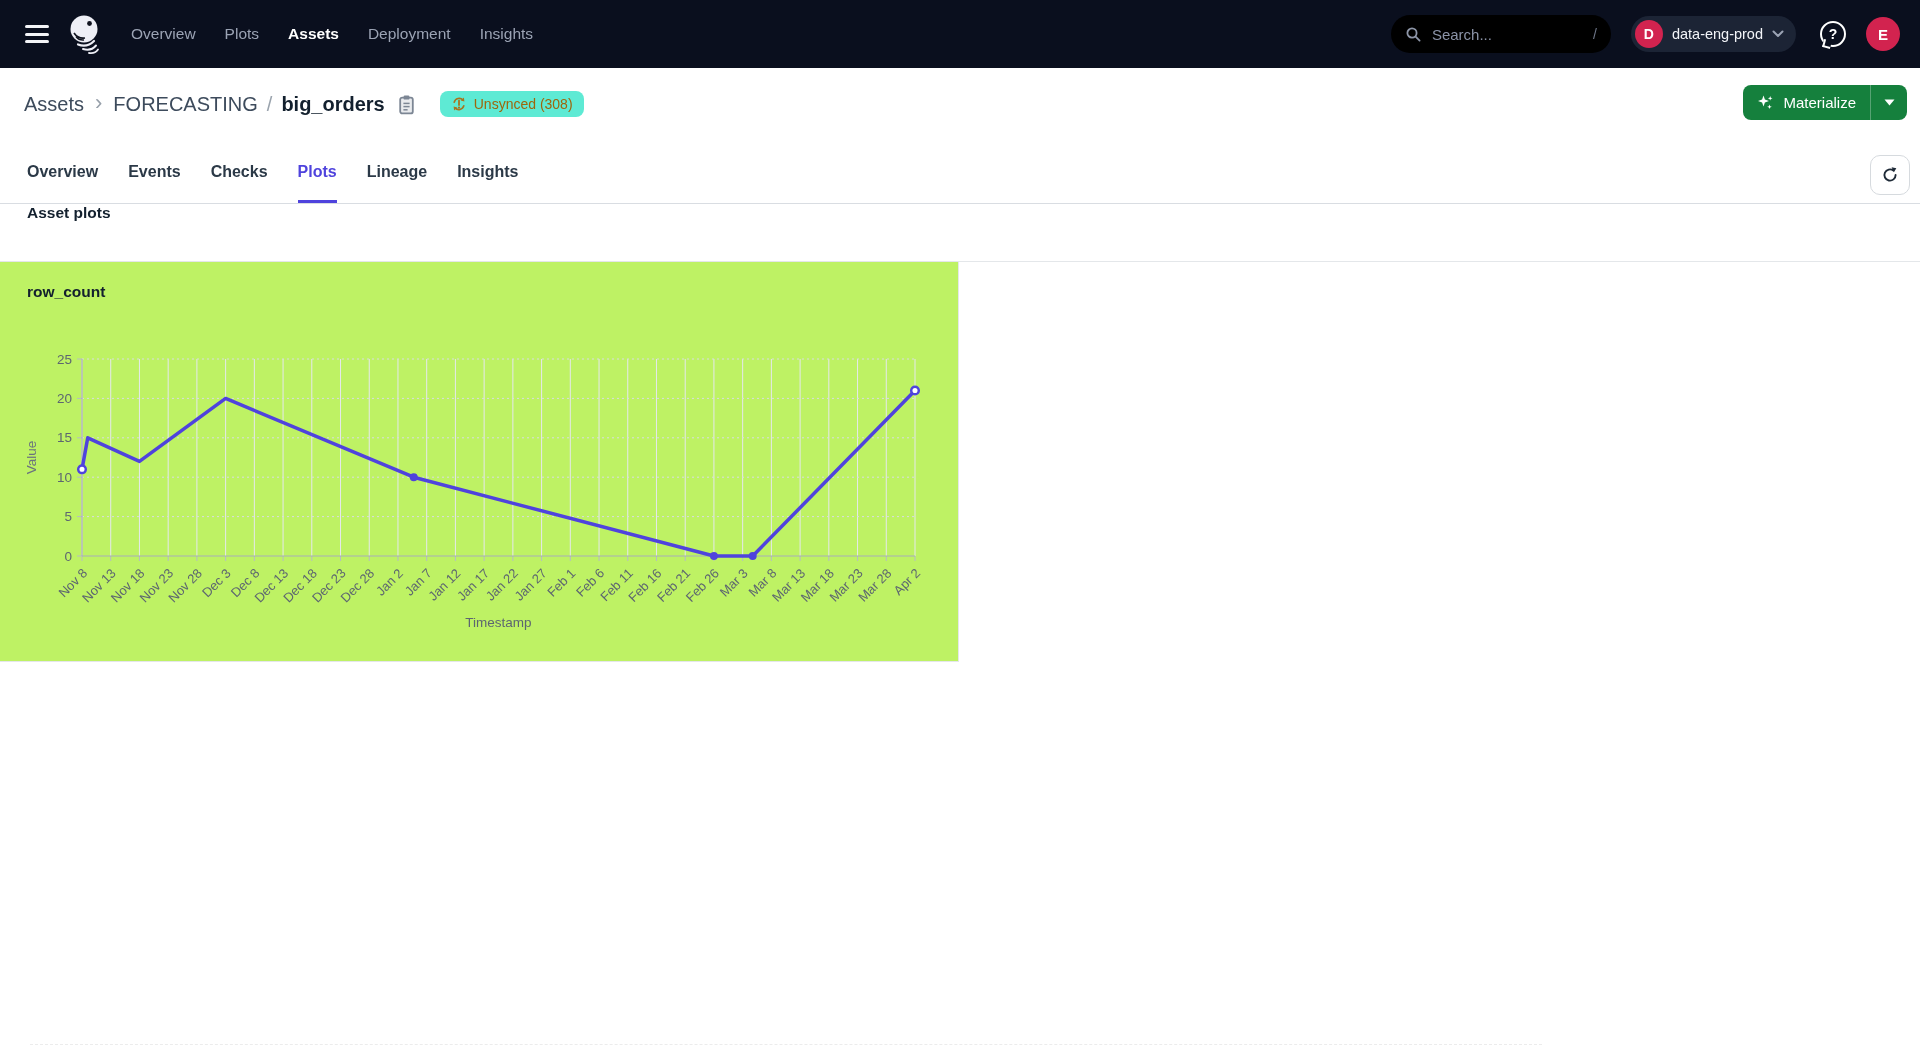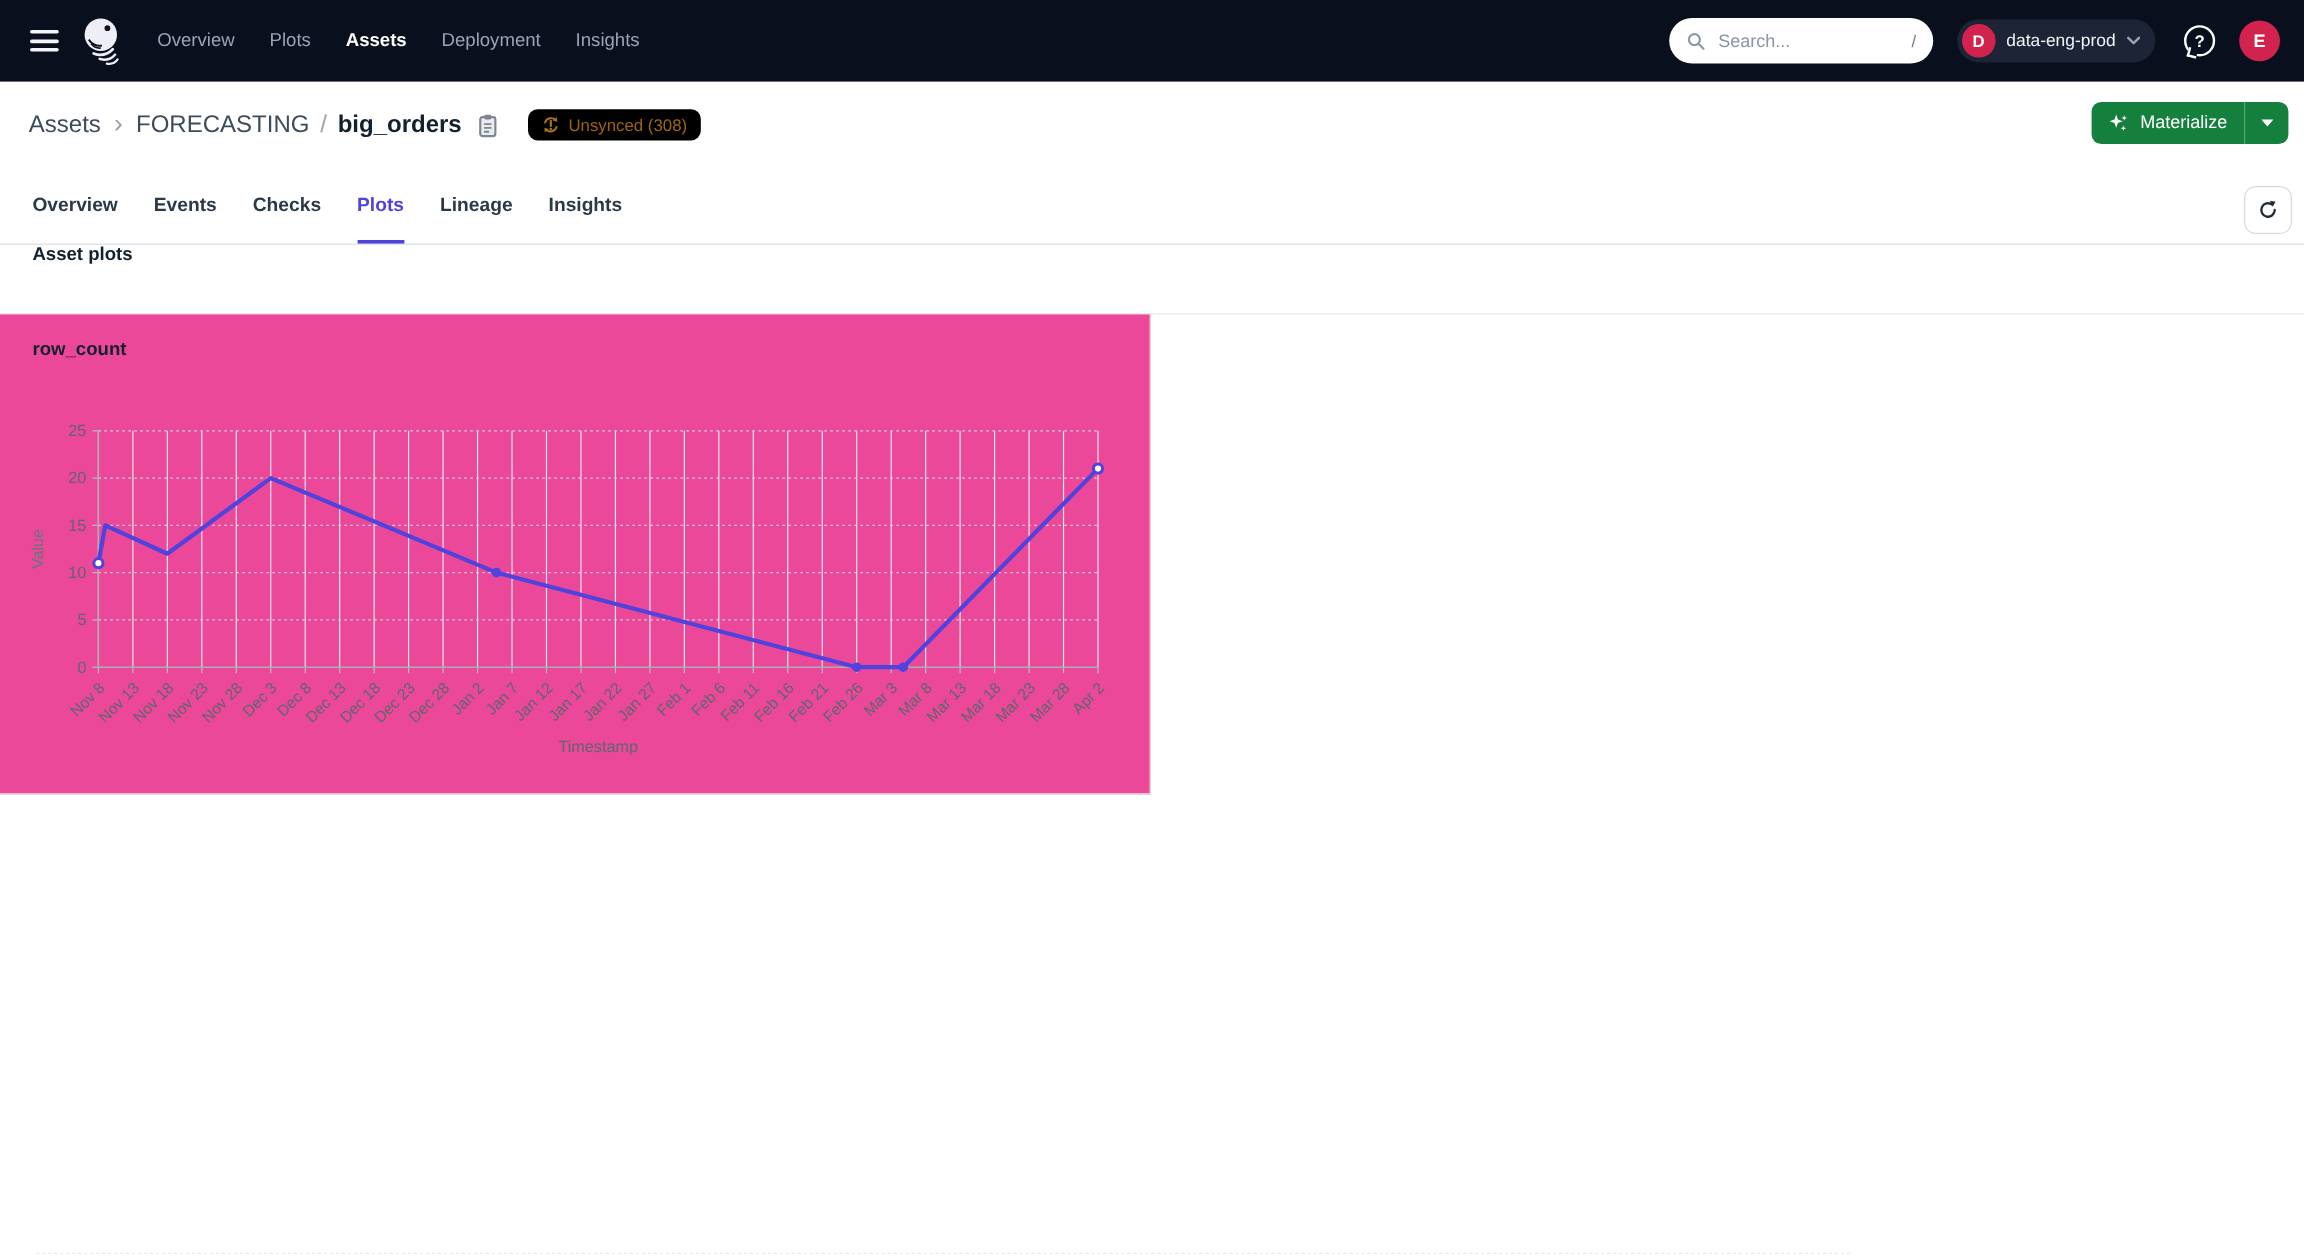--- a/index.html
+++ b/index.html
@@ -10,21 +10,21 @@
   .topnav { position:absolute; top:0; left:0; width:1920px; height:68px;
     background:#0a0f1e; display:flex; align-items:center; }
   .hamburger { width:24px; height:18px; margin-left:25px; display:flex; flex-direction:column;
     justify-content:space-between; cursor:pointer; }
   .hamburger span { display:block; height:3px; border-radius:2px; background:#f4f5f8; }
   .logo { margin-left:16px; width:40px; height:44px; cursor:pointer; }
   .nav-links { display:flex; align-items:center; gap:29px; margin-left:26px; }
   .nav-link { color:#9ba3b4; font-size:15.5px; cursor:pointer; }
   .nav-link.active { color:#ffffff; font-weight:700; }
   .nav-right { margin-left:auto; display:flex; align-items:center; margin-right:20px; }
-  .searchbox { width:220px; height:38px; border-radius:19px; background:#ffffff;
+  .searchbox { width:220px; height:38px; border-radius:19px; background:#000000;
     display:flex; align-items:center; padding:16px 14px; gap:10px; cursor:text; }
   .searchbox .ph { color:#8b93a7; font-size:15px; }
   .searchbox .slash { margin-left:auto; color:#6f7789; font-size:14px; }
   .deploy-pill { margin-left:20px; height:36px; border-radius:18px; background:#1c2435;
     display:flex; align-items:center; padding:0 12px 0 4px; gap:9px; cursor:pointer; }
   .deploy-badge { width:28px; height:28px; border-radius:50%; background:#d2234f; color:#fff;
     font-size:14px; font-weight:700; display:flex; align-items:center; justify-content:center; }
   .deploy-name { color:#f2f4f8; font-size:14.5px; }
   .help-btn { margin-left:24px; width:26px; height:26px; border:2px solid #ffffff; border-radius:50%;
     color:#ffffff; font-size:14px; font-weight:700; display:flex; align-items:center;
@@ -38,21 +38,21 @@
 
   
   .crumb-row { position:absolute; top:68px; left:0; width:1920px; height:72px;
     display:flex; align-items:center; padding:0 24px; }
   .crumb-root { color:#3d4b5c; font-size:20px; cursor:pointer; }
   .crumb-chevron { color:#97a0aa; font-size:22px; margin:0 11px 3px; }
   .crumb-group { color:#3d4b5c; font-size:20px; cursor:pointer; }
   .crumb-sep { color:#9aa3ad; font-size:20px; margin:0 9px; }
   .crumb-asset { color:#13202e; font-size:20px; font-weight:700;text-align:center; }
   .copy-btn { margin-left:12px; cursor:pointer; display:flex; align-items:center; }
-  .sync-badge { margin-left:24px; background:#000000; border-radius:8px; height:26px;
+  .sync-badge { margin-left:24px; background:#5eead4; border-radius:8px; height:26px;
     display:flex; align-items:center; gap:7px; padding:0 11px; cursor:pointer; }
   .sync-badge .txt { color:#9e660c; font-size:14px; }
   .materialize { position:absolute; right:13px; top:17px; height:35px; background:#15803d;
     border-radius:8px; display:flex; align-items:stretch; cursor:pointer; }
   .mat-main { display:flex; align-items:center; gap:8px; padding:0 14px 0 13px;
     color:#ffffff; font-size:15px; }
   .mat-div { width:1px; background:rgba(255,255,255,0.28); margin:0; }
   .mat-caret { width:36px; display:flex; align-items:center; justify-content:center; }
 
   
@@ -64,21 +64,21 @@
   .refresh-btn { position:absolute; top:155px; right:10px; width:40px; height:40px;
     background:#fff; border:1px solid #d6dade; border-radius:10px; display:flex;
     align-items:center; justify-content:center; cursor:pointer; }
 
   
   .section-head { position:absolute; top:204px; left:0; width:1920px; height:58px;
     border-bottom:1px solid #e4e7ea; display:flex; padding:0 27px; }
   .section-head h2 { font-size:15.5px; font-weight:700; color:#13202e; }
 
   .plot-card { position:absolute; top:262px; left:0; width:959px; height:400px;
-    border-right:1px solid #e4e7ea; border-bottom:1px solid #e4e7ea; background:#ec4899; }
+    border-right:1px solid #e4e7ea; border-bottom:1px solid #e4e7ea; background:#bef264; }
   .plot-title { position:absolute; top:21px; left:27px; font-size:15.5px; font-weight:700;
     color:#13202e; }
   .plot-svg { position:absolute; left:20px; top:83px; }
 
   .bottom-hairline { position:absolute; bottom:2px; left:30px; width:1512px; height:0;
     border-top:1px dashed #ececec; }
 </style>
 </head>
 <body>
 

